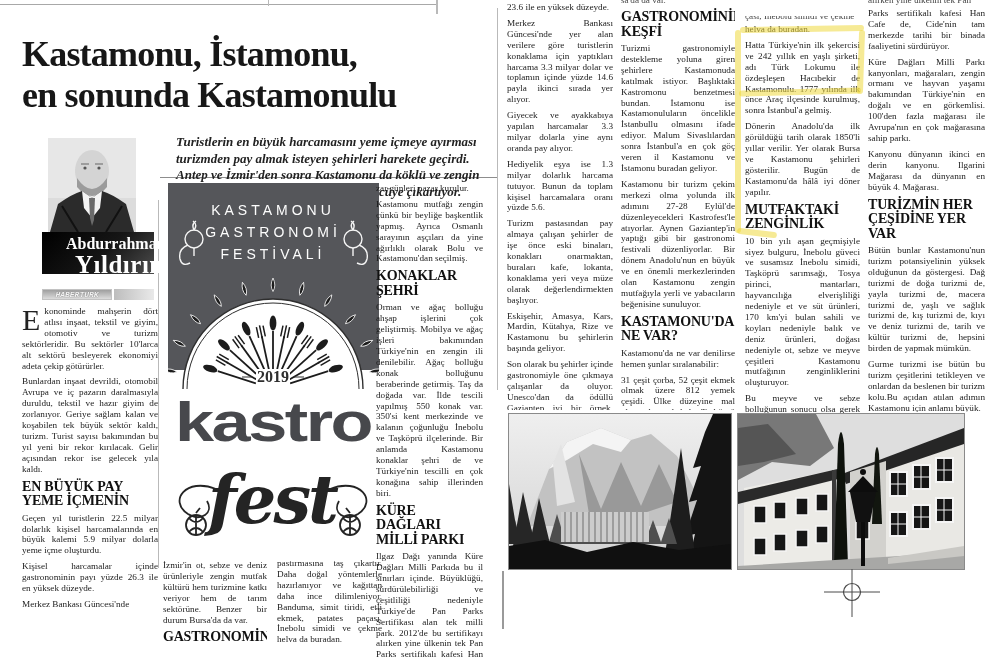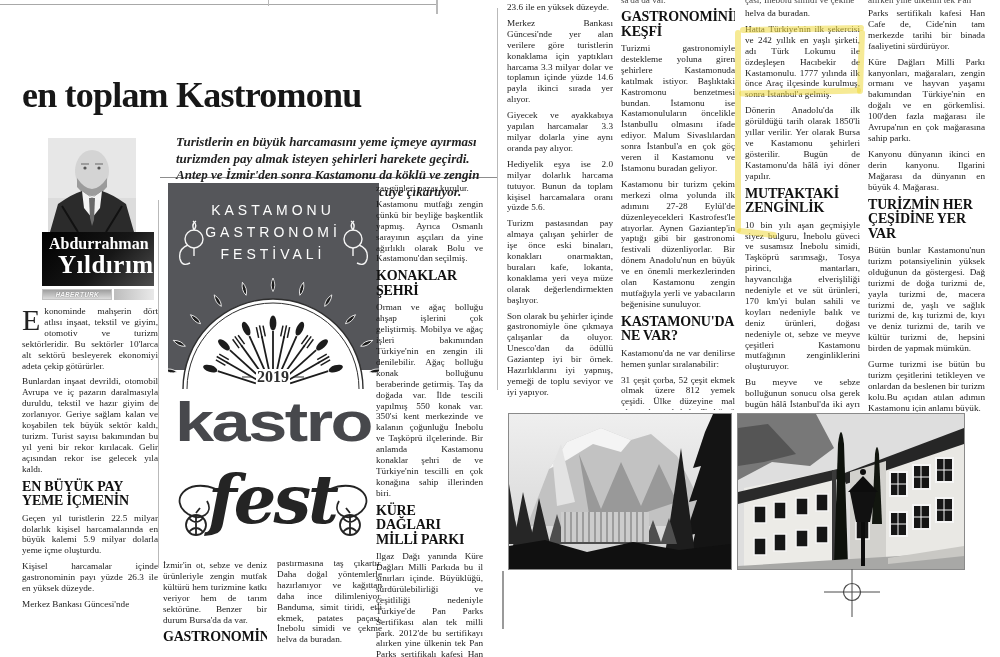--- a/index.html
+++ b/index.html
@@ -8,23 +8,23 @@
   
   .hline{position:absolute;background:#a8a8a8;height:1px;}
   .vline{position:absolute;background:#b9b9b9;width:1px;}
   
   #headline{position:absolute;left:22px;top:10px;width:480px;font-weight:700;
             font-size:36px;line-height:41px;letter-spacing:-0.8px;color:#171717;}
   #lead{position:absolute;left:176px;top:121px;width:324px;font-weight:700;font-style:italic;
         font-size:13px;line-height:16.5px;color:#222;}
   
   #author-photo{position:absolute;left:48px;top:138px;width:88px;height:94px;}
-  #author-plate{position:absolute;left:42px;top:232px;width:112px;height:54px;
+  #author-plate{position:absolute;left:42px;top:232px;width:112px;height:42px;
         background:linear-gradient(135deg,#000 0%,#161616 55%,#4e4e4e 100%);
-        color:#fff;padding:3px 0 0 7px;box-sizing:border-box;}
+        color:#fff;padding:3px 0 0 24px;box-sizing:border-box;}
   #author-plate .l1{font-size:16px;font-weight:700;line-height:17px;}
   #author-plate .l2{font-size:25px;font-weight:700;line-height:26px;letter-spacing:0.5px;margin-left:9px;}
   #brand-bar{position:absolute;left:42px;top:289px;width:70px;height:11px;
         background:linear-gradient(#9f9f9f,#dcdcdc);border:1px solid #c2c2c2;box-sizing:border-box;
         color:#f4f4f4;font-family:Liberation Mono, monospace;font-weight:700;font-style:italic;
         font-size:8px;line-height:9px;text-align:center;text-shadow:0 0 1px #555;}
   #brand-ext{position:absolute;left:114px;top:289px;width:40px;height:11px;
         background:linear-gradient(90deg,#bdbdbd,#e9e9e9);}
   
   .col{position:absolute;font-size:9.2px;line-height:10.9px;text-align:justify;overflow:hidden;}
@@ -33,21 +33,21 @@
           text-align:left;}
   .cutline{height:7px;overflow:hidden;margin:0 0 1px 0;}
   .cutline span{display:block;margin-top:-5px;line-height:11px;color:#444;}
   .dropcap{float:left;font-size:30px;line-height:25px;padding:1px 4px 0 0;color:#222;}
   #col1 {left:22px; top:306px;width:136px;height:351px;}
   #col2a{left:163px;top:560px;width:104px;height:97px;}
   #col2b{left:277px;top:538px;width:105px;height:97px;margin-top:20px;}
   #col3 {left:376px;top:183px;width:107px;height:474px;}
   #col4 {left:507px;top:2px;  width:106px;height:408px;}
   #col5 {left:621px;top:0px;  width:114px;height:410px;}
-  #col6 {left:745px;top:0px;  width:115px;height:410px;}
+  #col6 {left:745px;top:16px;  width:115px;height:410px;}
   #col7 {left:868px;top:0px;  width:117px;height:412px;}
   
   #poster{position:absolute;left:168px;top:183px;width:211px;height:372px;}
   
   .photo{position:absolute;border:1px solid #8a8a8a;background:#ddd;}
   #photo-mountain{left:508px;top:413px;width:222px;height:155px;}
   #photo-houses {left:737px;top:413px;width:226px;height:155px;}
   
   .hl{position:absolute;background:rgba(238,216,62,0.55);border-radius:4px;z-index:5;pointer-events:none;}
   
@@ -61,22 +61,22 @@
 
   <div class="hline" style="left:0;top:4px;width:437px;"></div>
   <div class="vline" style="left:268px;top:0;height:6px;"></div>
   <div class="vline" style="left:436px;top:0;height:14px;width:2px;"></div>
   <div class="hline" style="left:160px;top:177px;width:338px;background:#8d8d8d;"></div>
   <div class="vline" style="left:158px;top:200px;height:368px;"></div>
   <div class="vline" style="left:497px;top:8px;height:382px;"></div>
   <div id="regline"></div>
 
   <h1 id="headline">
-    <br>
-    <span>en toplam Kastromonu</span>
+    <span>Kastamonu, İstamonu,</span><br>
+    <span>en sonunda Kastamonulu</span>
   </h1>
   <p id="lead">Turistlerin en büyük harcamasını yeme içmeye ayırması turizmden pay almak isteyen şehirleri harekete geçirdi. Antep ve İzmir'den sonra Kastamonu da köklü ve zengin mutfak kültürünü KastroFest ile görücüye çıkartıyor.</p>
 
   <div id="author-photo">
     <svg width="88" height="94" viewBox="0 0 88 94">
       <rect width="88" height="94" fill="#e7e7e7"></rect>
       <rect y="60" width="88" height="34" fill="#dcdcdc"></rect>
       <ellipse cx="44" cy="33" rx="17" ry="21" fill="#d4d4d4"></ellipse>
       <path d="M29,40 Q44,62 59,40 L59,49 Q44,67 29,49 Z" fill="#9b9b9b"></path>
       <circle cx="37" cy="30" r="1.6" fill="#555"></circle>
@@ -186,22 +186,23 @@
     <h3>KONAKLAR ŞEHRİ</h3>
     <p>Orman ve ağaç bolluğu ahşap işlerini çok geliştirmiş. Mobilya ve ağaç işleri bakımından Türkiye'nin en zengin ili denilebilir.  Ağaç bolluğu konak bolluğunu beraberinde getirmiş. Taş da doğada var. İlde tescili yapılmış 550 konak var. 350'si kent merkezinde ve kalanın çoğunluğu İnebolu ve Taşköprü ilçelerinde. Bir anlamda Kastamonu konaklar şehri de ve Türkiye'nin tescilli en çok konağına sahip illerinden biri.</p>
     <h3>KÜRE DAĞLARI MİLLİ PARKI</h3>
     <p>Ilgaz Dağı yanında  Küre Dağları Milli Parkıda bu il sınırları içinde. Büyüklüğü, sürdürülebilirliği ve çeşitliliği nedeniyle Türkiye'de Pan Parks Sertifikası alan tek milli park. 2012'de bu sertifikayı alırken yine ülkenin  tek Pan Parks sertifikalı kafesi  Han Cafe de. Cide'nin tam mer-</p>
   </div>
 
   <div class="col" id="col4">
     <p>23.6 ile en yüksek düzeyde.</p>
     <p>Merkez Bankası Güncesi'nde yer alan verilere göre turistlerin konaklama için yaptıkları harcama 3.3 milyar dolar ve toplamın içinde yüzde 14.6 payla ikinci sırada yer alıyor.</p>
     <p>Giyecek ve ayakkabıya yapılan harcamalar 3.3 milyar dolarla yine aynı oranda pay alıyor.</p>
-    <p>Hediyelik eşya ise 2.0 milyar dolarlık harcama tutuyor. Bunun da toplam kişisel harcamalara oranı yüzde 5.6.</p>
+    <p>Hediyelik eşya ise 1.3 milyar dolarlık harcama tutuyor. Bunun da toplam kişisel harcamalara oranı yüzde 5.6.</p>
     <p>Turizm pastasından pay almaya çalışan şehirler de işe önce eski binaları, konakları onarmaktan, buraları kafe, lokanta, konaklama yeri veya müze olarak değerlendirmekten başlıyor.</p>
+    <p>Eskişehir, Amasya, Kars, Mardin, Kütahya, Rize ve Kastamonu bu şehirlerin başında geliyor.</p>
     <p>Son olarak bu şehirler içinde gastronomiyle öne çıkmaya çalışanlar da oluyor. Unesco'dan da ödüllü Gaziantep iyi bir örnek. Hazırlıklarını iyi yapmış, yemeği de toplu seviyor ve iyi yapıyor.</p>
   </div>
 
   <div class="col" id="col5">
     <div class="cutline">
         <span>sa'da da var.</span>
       </div>
     <h3>GASTRONOMİNİN KEŞFİ</h3>
     <p>Turizmi gastronomiyle destekleme yoluna giren şehirlere Kastamonuda katılmak istiyor. Başlıktaki Kastromonu benzetmesi bundan. İstamonu ise Kastamonuluların öncelikle İstanbullu olmasını ifade ediyor. Malum Sivaslılardan sonra İstanbul'a en çok göç veren il Kastamonu ve İstamonu buradan geliyor.</p>
     <p>Kastamonu bir turizm çekim merkezi olma yolunda ilk adımını 27-28 Eylül'de düzenleyecekleri Kastrofest'le atıyorlar. Aynen Gaziantep'in yaptığı gibi bir gastronomi festivali düzenliyorlar. Bir dönem Anadolu'nun en büyük ve en önemli merkezlerinden olan Kastamonu zengin mutfağıyla yerli ve yabacıların beğenisine sunuluyor.</p>

